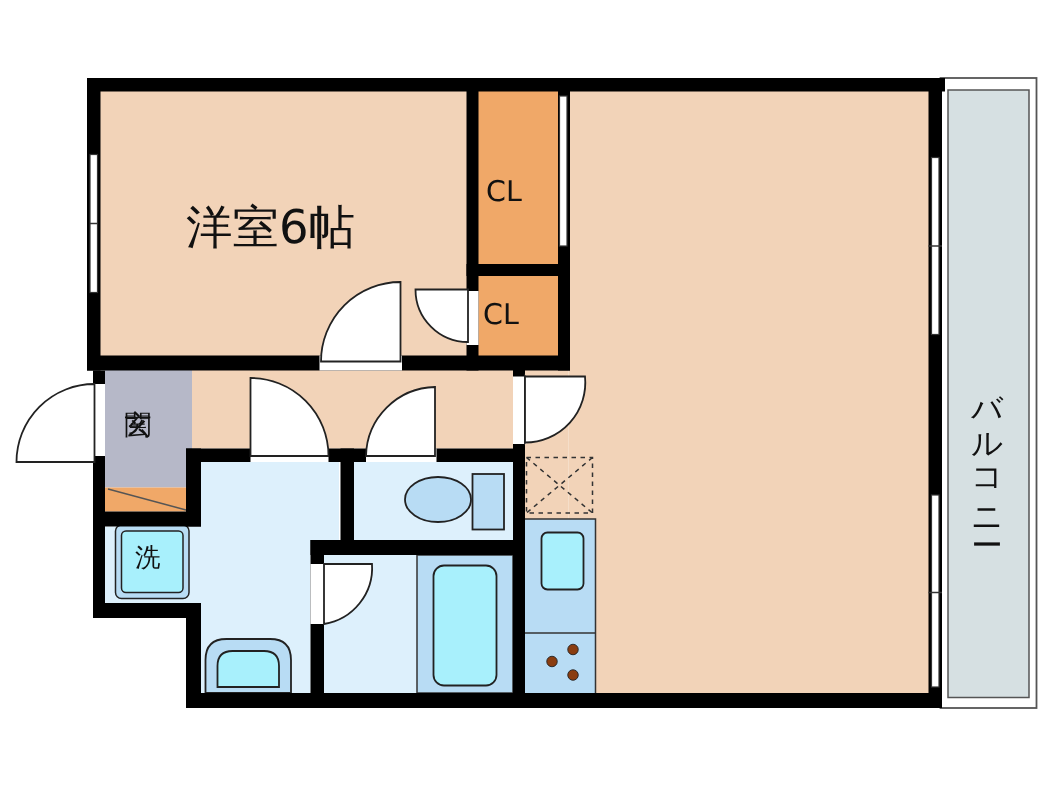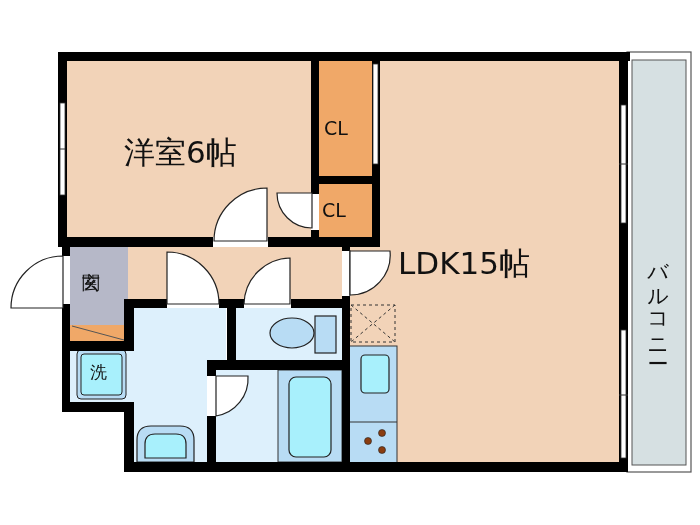--- a/index.html
+++ b/index.html
@@ -141,17 +141,16 @@
       <path d="M350,251 L390,251 A40,40 0 0 1 350,295 Z"></path>
 
       <rect x="207" y="376" width="9" height="40" stroke="none"></rect>
       <path d="M216,376 L248,376 A38,38 0 0 1 216,416 Z"></path>
     </g>
   </svg>
 
   <div class="label" style="left:124px;top:137px;font-size:31px;">洋室6帖</div>
   <div class="label" style="left:324px;top:119px;font-size:19px;">CL</div>
   <div class="label" style="left:322px;top:201px;font-size:19px;">CL</div>
-  <div class="label" style="left:398px;top:248px;font-size:31px;">LDK15帖</div>
   <div class="label vlabel" style="left:82px;top:258px;font-size:18px;">玄関</div>
   <div class="label" style="left:90px;top:364px;font-size:17px;">洗</div>
   <div class="label vlabel" style="left:647px;top:248px;font-size:21px;">バルコニー</div>
 </div>
 
 </body></html>

